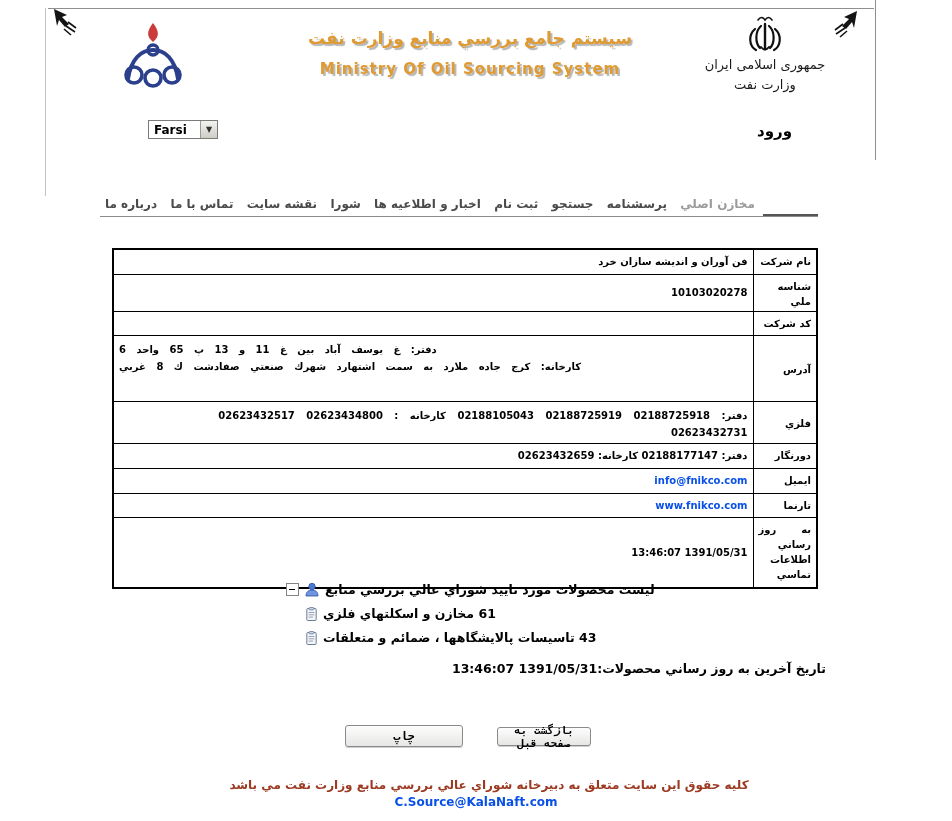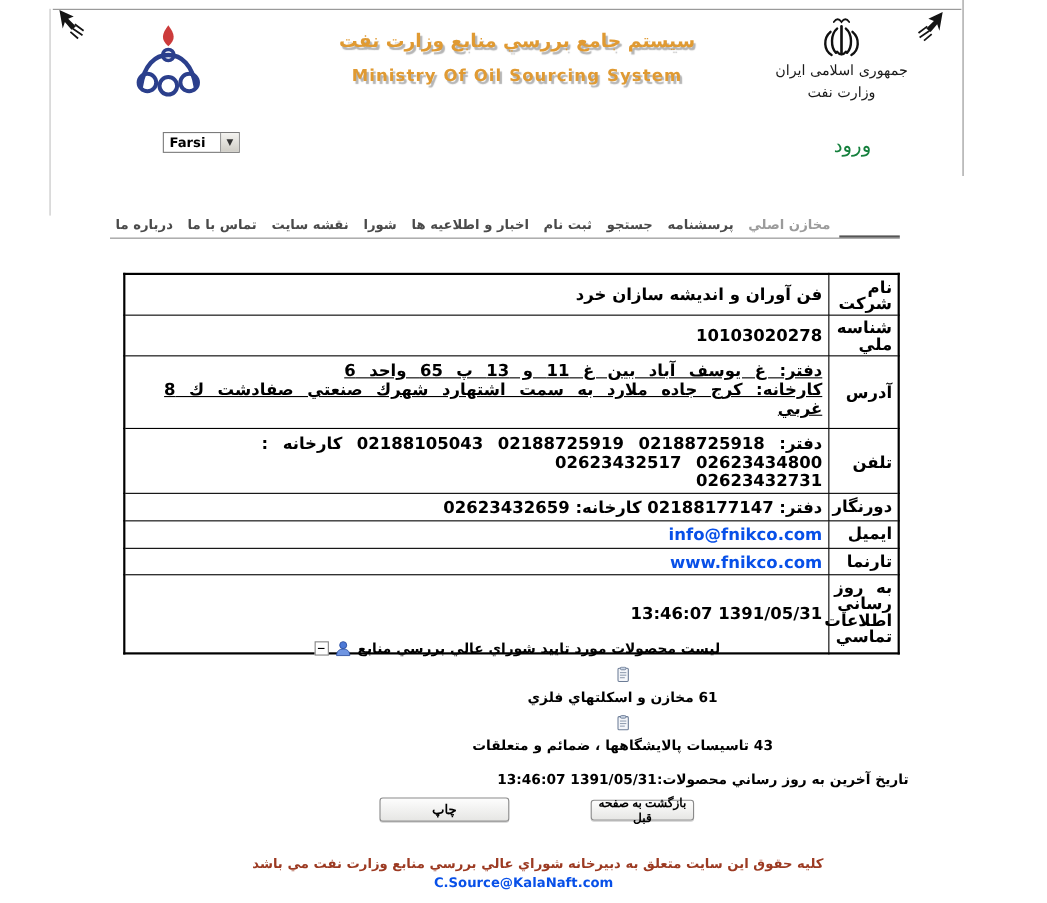--- a/index.html
+++ b/index.html
@@ -29,68 +29,68 @@
   #emblem-caption-2{left:700px;top:77px;width:130px;font-size:13px;text-align:center;}
 
   
   #language-select{position:absolute;left:148px;top:120px;width:70px;height:19px;
       border:1px solid #7b7b7b;background:#fff;display:flex;align-items:center;
       box-sizing:border-box;cursor:default;}
   #language-value{flex:1;font-size:12px;font-weight:bold;padding-left:5px;}
   #language-arrow{width:16px;height:100%;background:linear-gradient(#f4f3f0,#cfcdc6);
       border-left:1px solid #9a9a9a;display:flex;align-items:center;justify-content:center;
       font-size:8px;color:#333;}
-  #login-link{position:absolute;left:752px;top:122px;width:40px;font-size:18px;
-      font-weight:normal;color:#15803d;direction:rtl;cursor:pointer;}
+  #login-link{position:absolute;left:752px;top:122px;width:40px;font-size:15px;
+      font-weight:bold;color:#000000;direction:rtl;cursor:pointer;}
 
   
   #nav-tabs{position:absolute;left:105px;top:197px;width:650px;height:16px;
       display:flex;flex-direction:row-reverse;justify-content:space-between;
       direction:ltr;}
   .tab{font-size:12px;font-weight:bold;color:#4a4a4a;direction:rtl;cursor:pointer;
       white-space:nowrap;}
   .tab.active{color:#9b9b9b;cursor:default;}
   #tabs-underline{left:100px;top:216px;width:718px;height:1px;background:#8c8c8c;}
   #tabs-underline-dark{left:763px;top:214px;width:55px;height:2px;background:#555;}
 
   
   #company-table{position:absolute;left:112px;top:248px;width:706px;direction:rtl;
       border-collapse:collapse;table-layout:fixed;border:2px solid #000;}
   #company-table td{border:1px solid #000;padding:2px 5px;box-sizing:border-box;
-      font-size:15px;vertical-align:middle;}
+      font-size:10px;vertical-align:middle;}
   #company-table td.lbl{width:64px;font-weight:bold;text-align:right;
       vertical-align:top;line-height:15px;padding-top:4px;}
   #company-table td.val{font-weight:bold;text-align:right;}
   .h25{height:25px;} .h24{height:24px;} .h66{height:66px;} .h39{height:39px;} .h71{height:71px;}
-  .addr-line{text-align:right;word-spacing:7px;letter-spacing:.5px;line-height:17px;text-decoration:underline;}
+  .addr-line{text-align:left;word-spacing:7px;letter-spacing:.5px;line-height:17px;}
   .phone-line{word-spacing:8px;line-height:17px;}
   .link-blue{color:#0850e8;font-weight:bold;cursor:pointer;}
   .ltr{direction:ltr;unicode-bidi:embed;display:inline-block;}
   td.v-top{vertical-align:top !important;padding-top:5px !important;}
 
   
   #products{position:absolute;left:286px;top:582px;width:540px;direction:ltr;}
   .tree-row{display:flex;align-items:center;gap:6px;margin-bottom:9px;}
   .tree-row .txt{direction:rtl;font-size:12.5px;font-weight:bold;white-space:nowrap;}
   #collapse-toggle{width:11px;height:11px;border:1px solid #848484;background:#fff;
       position:relative;flex:0 0 auto;cursor:pointer;}
   #collapse-toggle::after{content:"";position:absolute;left:2px;top:5px;width:6px;
       height:1px;background:#000;}
-  .tree-item{padding-left:20px;flex-direction:column;}
+  .tree-item{padding-left:20px;}
   .doc-icon{flex:0 0 auto;}
   #products-update{margin-top:16px;margin-left:86px;font-size:12.5px;font-weight:bold;
       direction:rtl;display:flex;justify-content:flex-start;}
 
   
   .win-btn{position:absolute;box-sizing:border-box;border:1px solid #8a8a8a;
       border-radius:3px;background:linear-gradient(#fdfdfd,#e6e6e4);
-      font-family:Liberation Serif, serif;font-weight:bold;color:#000;
+      font-family:Liberation Mono, monospace;font-weight:bold;color:#000;
       display:flex;align-items:center;justify-content:center;direction:rtl;
       cursor:pointer;box-shadow:0 1px 0 #cfcfcf;}
-  #back-button{left:497px;top:727px;width:94px;height:19px;font-size:11px;margin-left:40px;}
+  #back-button{left:497px;top:727px;width:94px;height:19px;font-size:11px;}
   #print-button{left:345px;top:725px;width:118px;height:22px;font-size:12px;}
 
   
   #footer-copyright{position:absolute;left:0;top:778px;width:952px;text-align:center;
       direction:rtl;font-size:12px;font-weight:bold;color:#9c3a22;padding-left:13px;}
   #footer-email{position:absolute;left:0;top:795px;width:952px;text-align:center;
       font-size:12px;font-weight:bold;color:#0850e8;cursor:pointer;}
 </style>
 </head>
 <body>
@@ -155,29 +155,33 @@
 <table id="company-table">
   <tbody>
       <tr class="h25">
     <td class="lbl">نام شركت</td>
     <td class="val">فن آوران و انديشه سازان خرد</td>
   </tr>
   <tr class="h25">
     <td class="lbl">شناسه ملي</td>
     <td class="val"><span class="ltr">10103020278</span></td>
   </tr>
+  <tr class="h24">
+    <td class="lbl">كد شركت</td>
+    <td class="val"></td>
+  </tr>
   <tr class="h66">
     <td class="lbl" style="vertical-align:middle">آدرس</td>
     <td class="val v-top">
       <div class="addr-line">دفتر: غ يوسف آباد بين غ 11 و 13 پ 65 واحد 6</div>
       <div class="addr-line">كارخانه: كرج جاده ملارد به سمت اشتهارد شهرك صنعتي صفادشت ك 8 غربي</div>
     </td>
   </tr>
   <tr class="h39">
-    <td class="lbl" style="vertical-align:middle">تلفن</td>
+    <td class="lbl" style="vertical-align:middle">فلزي</td>
     <td class="val v-top">
       <div class="phone-line">دفتر: 02188725918 02188725919 02188105043 كارخانه : 02623434800 02623432517</div>
       <div class="phone-line"><span class="ltr">02623432731</span></div>
     </td>
   </tr>
   <tr class="h25">
     <td class="lbl">دورنگار</td>
     <td class="val">دفتر: 02188177147 كارخانه: 02623432659</td>
   </tr>
   <tr class="h25">

